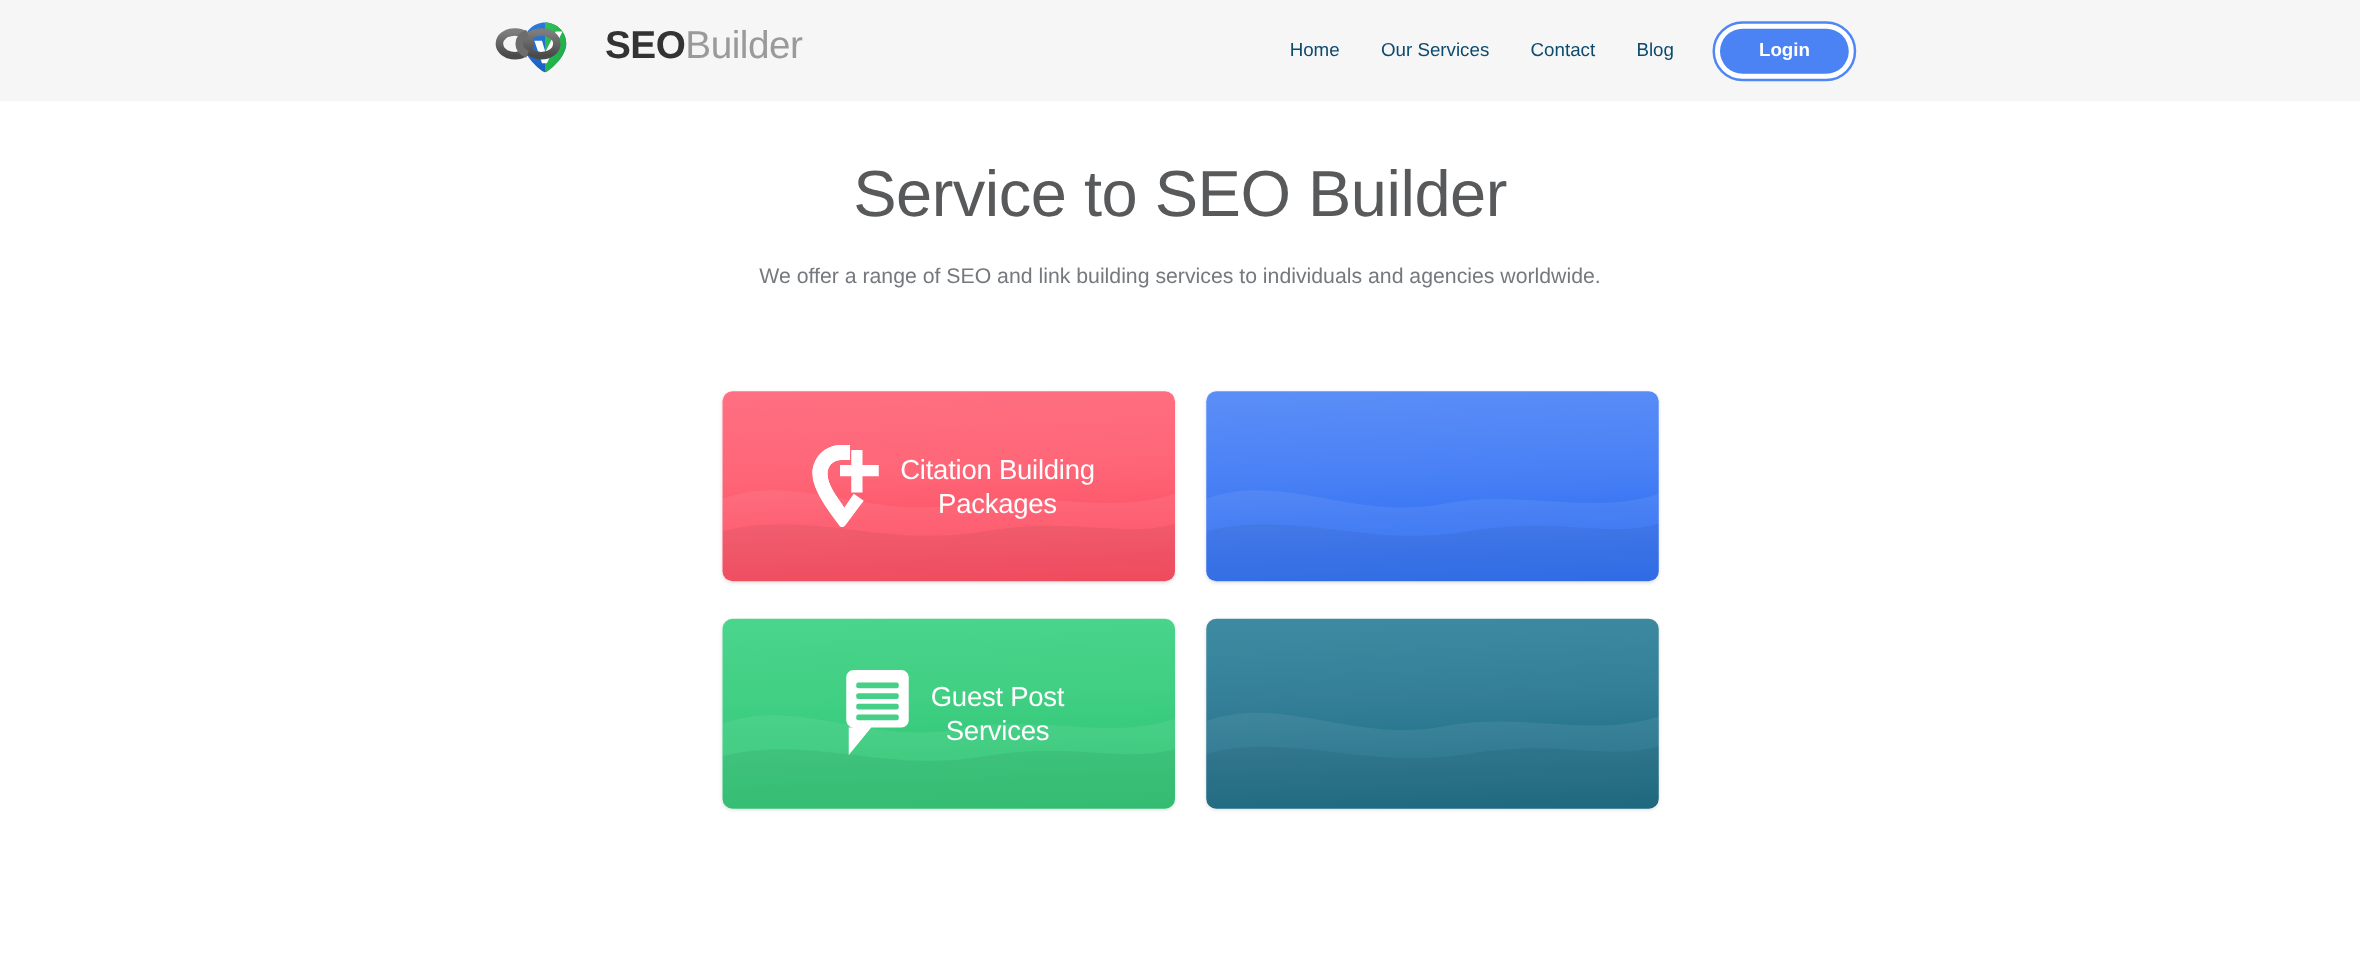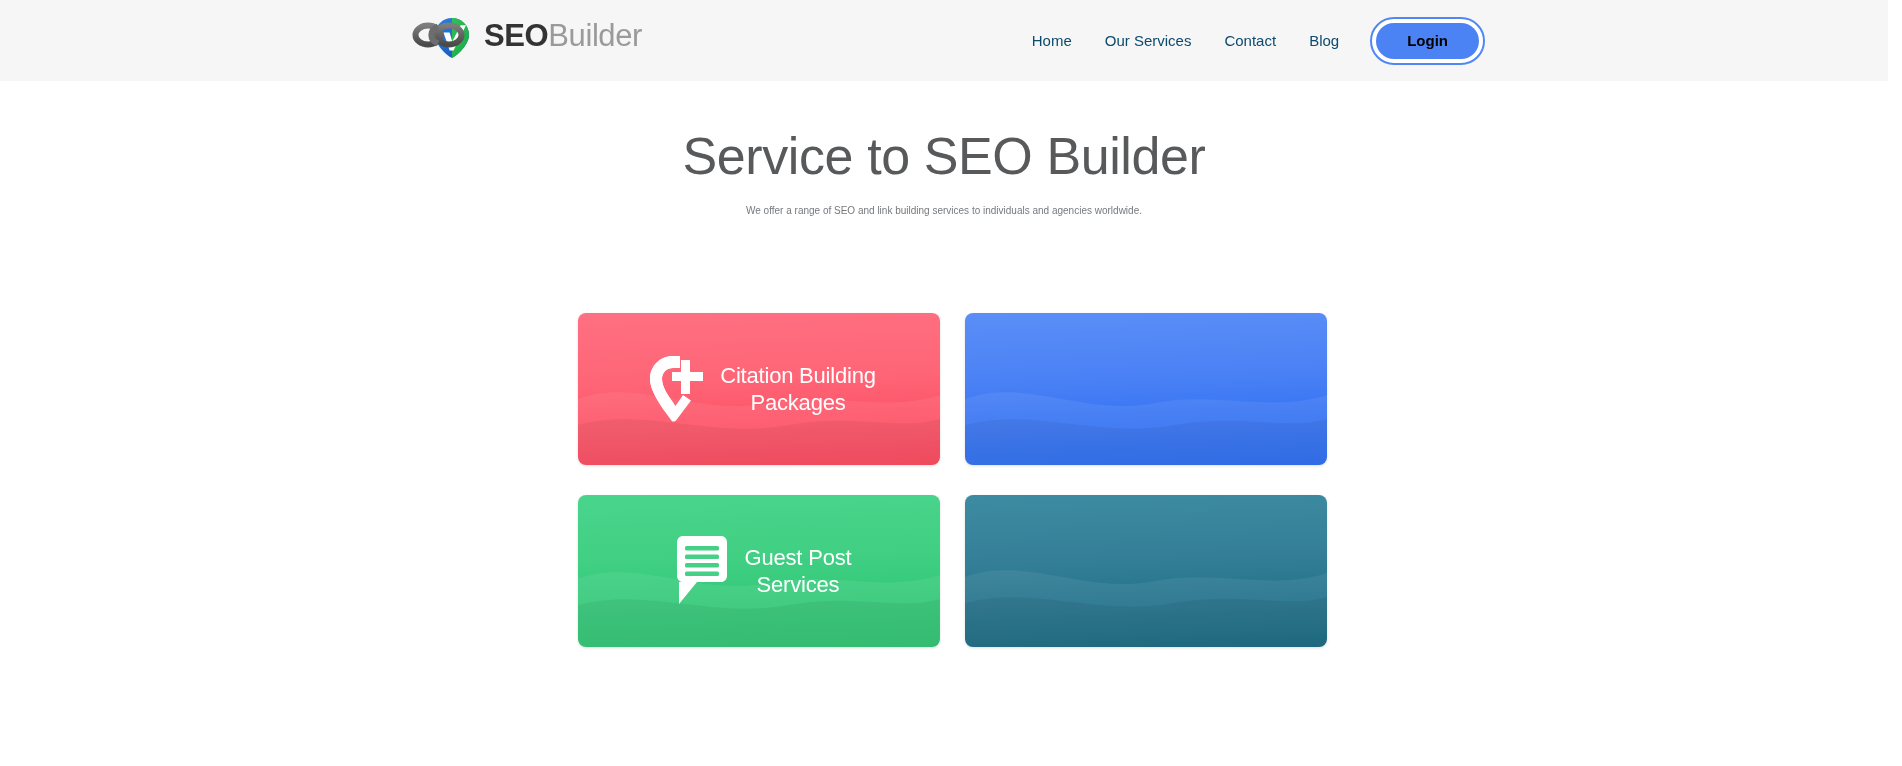--- a/index.html
+++ b/index.html
@@ -34,26 +34,26 @@
     position: absolute;
     top: 0; right: 0;
     width: 14px;
     height: 766px;
     background: #ffffff;
   }
 
   
   #logo {
     position: absolute;
-    left: 408px;
+    left: 392px;
     top: 14px;
     height: 44px;
     display: flex;
     align-items: center;
-    gap: 0px;
+    gap: 16px;
     cursor: pointer;
     text-decoration: none;
   }
   #logo-mark { width: 76px; height: 44px; display: block; flex: 0 0 auto; }
   #logo-text {
     font-size: 31px;
     letter-spacing: -0.4px;
     line-height: 44px;
     white-space: nowrap;
   }
@@ -84,21 +84,21 @@
     margin-left: 31px;
     padding: 4px;
     border-radius: 999px;
     border: 2px solid #5087f5;
     background: #ffffff;
     line-height: 0;
   }
   #login-button {
     display: block;
     background: #4c83f4;
-    color: #000000;
+    color: #ffffff;
     font-size: 15px;
     font-weight: 700;
     border: none;
     border-radius: 999px;
     padding: 9px 31px;
     cursor: pointer;
     font-family: "Liberation Sans", sans-serif;
     line-height: 18px;
   }
 
@@ -106,22 +106,22 @@
   #hero { position: absolute; top: 81px; left: 0; width: 1888px; text-align: center; }
   #page-title {
     margin-top: 44px;
     font-size: 52px;
     font-weight: 400;
     color: #58595b;
     letter-spacing: -0.4px;
     line-height: 62px;
   }
   #hero-subtitle {
-    margin-top: 14px;
-    font-size: 10px;
+    margin-top: 24px;
+    font-size: 17px;
     color: #75797d;
     line-height: 20px;
   }
 
   
   #card-grid {
     position: absolute;
     left: 578px;
     top: 313px;
     width: 749px;

